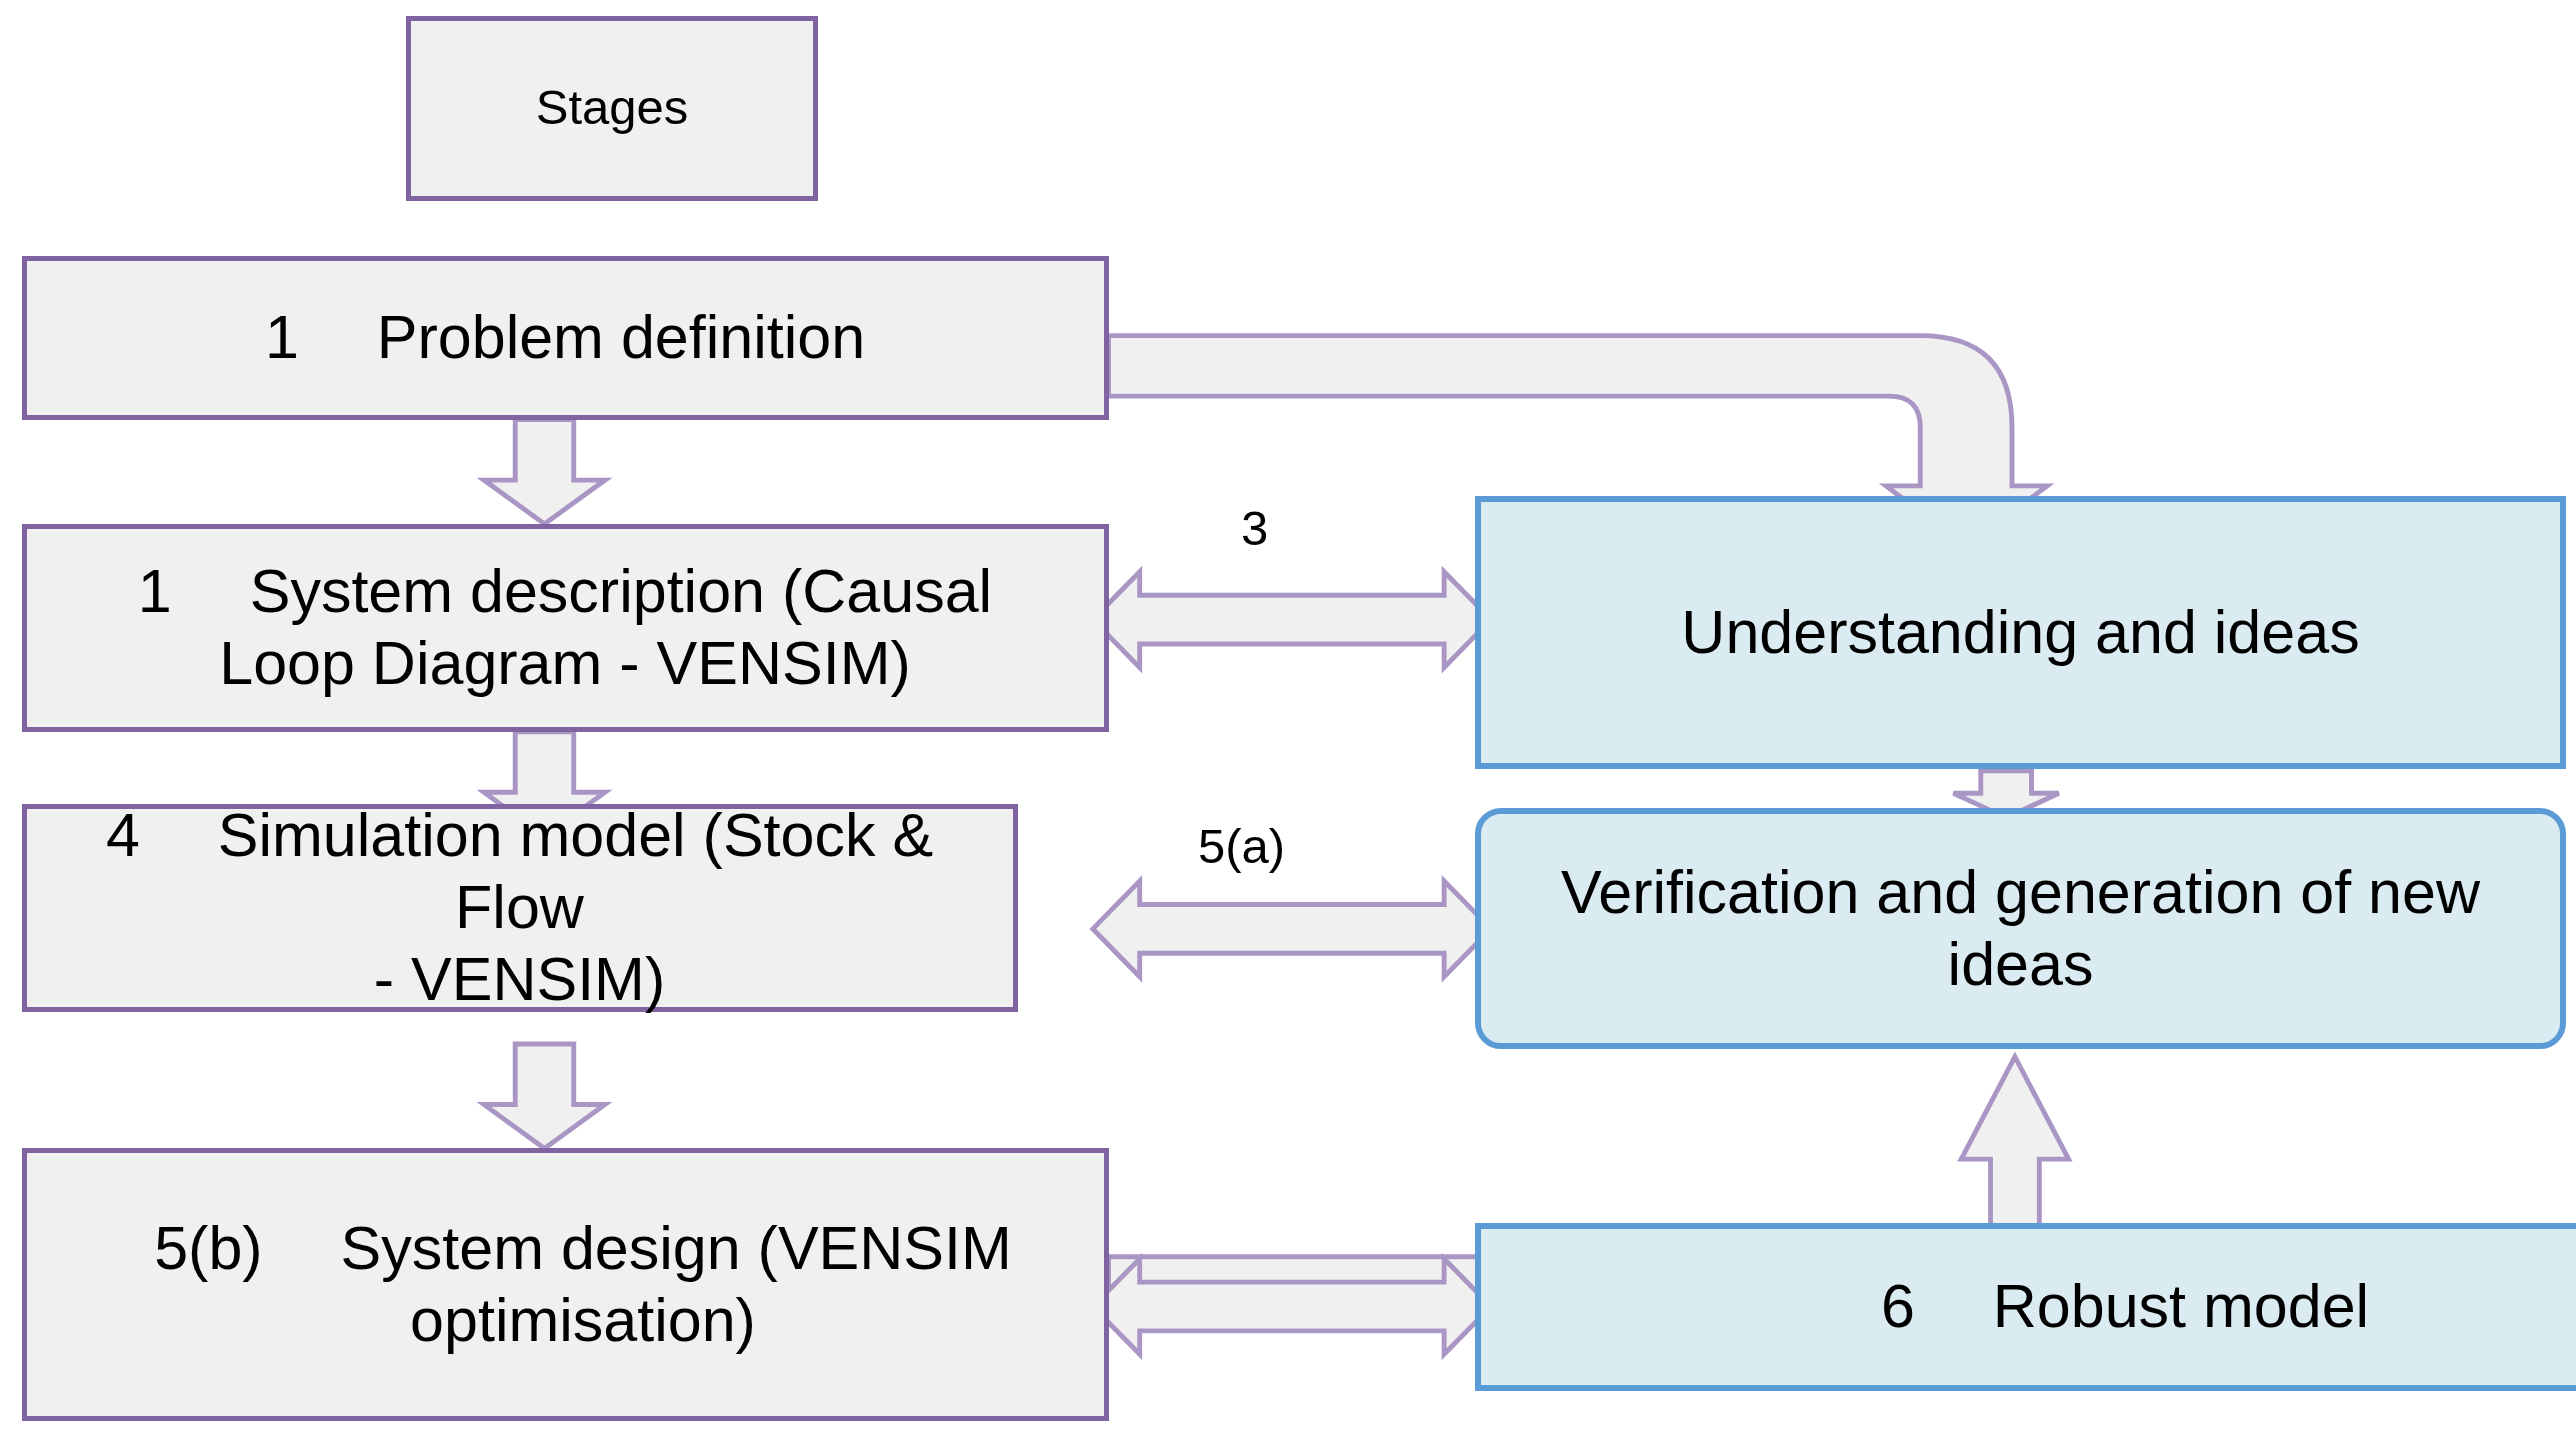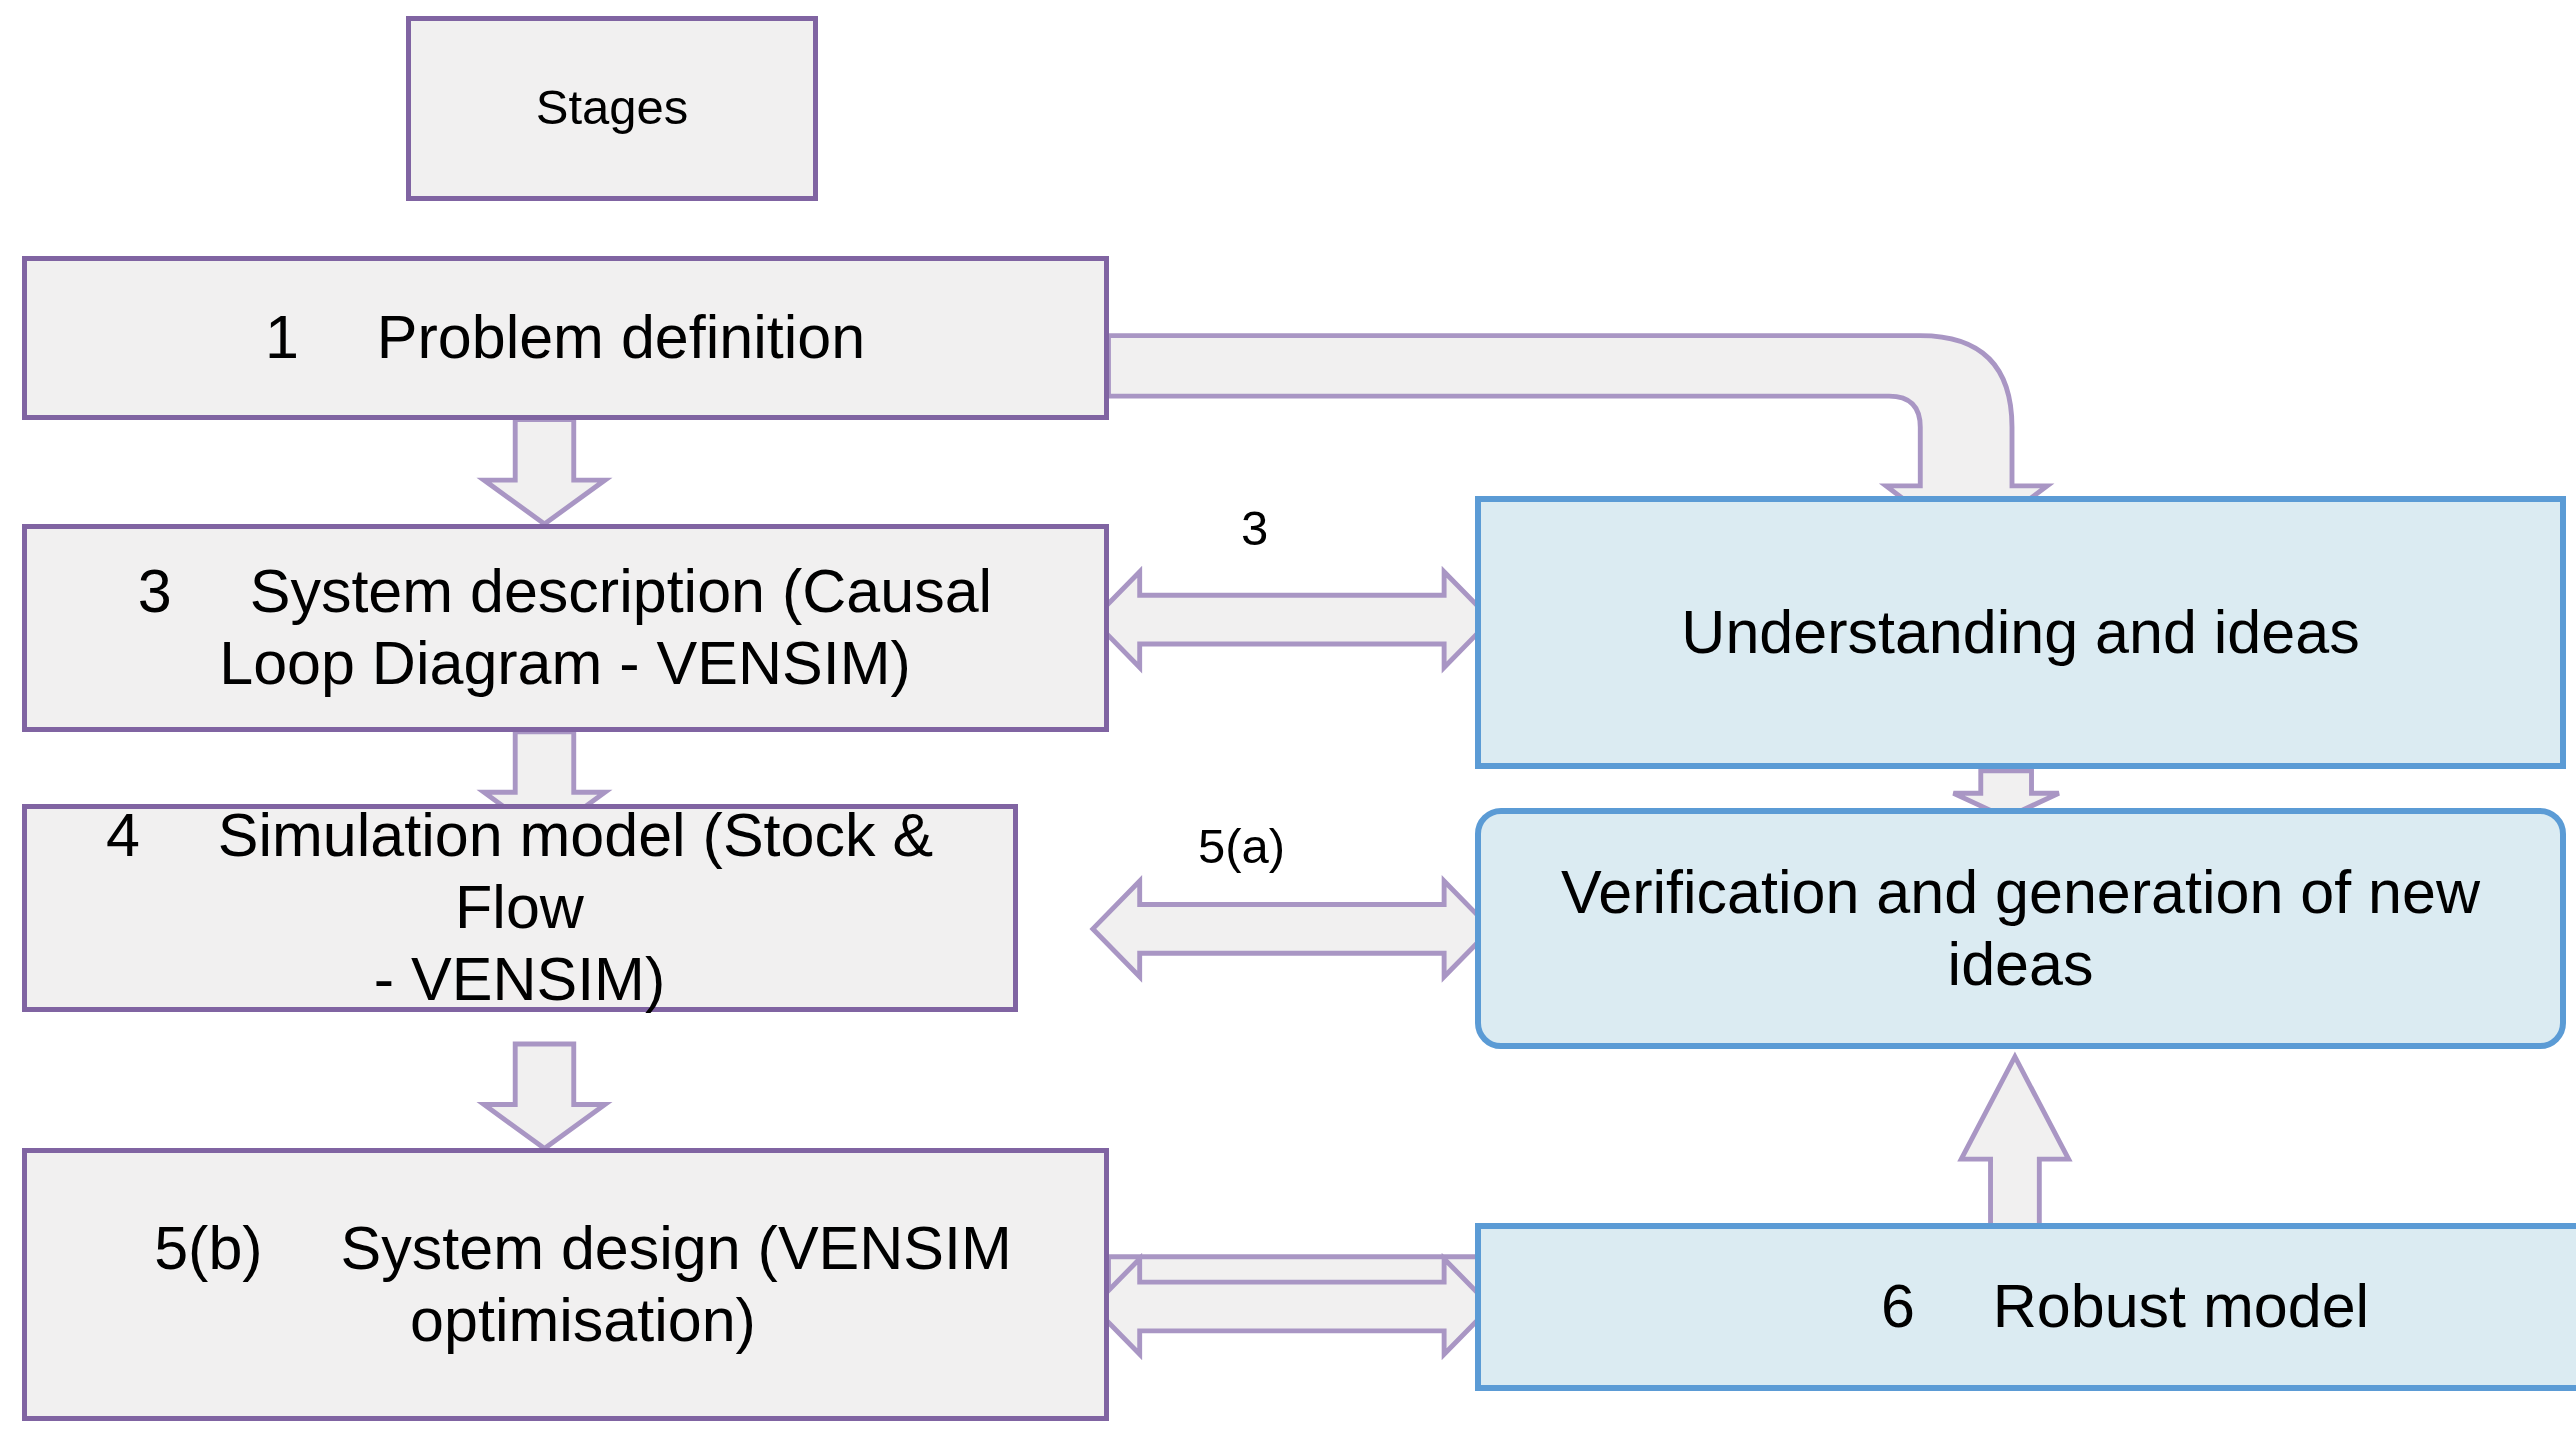--- a/index.html
+++ b/index.html
@@ -156,21 +156,21 @@
   <div class="node node-stage" style="left:386px; top:15.6px; width:412px; height:185px;margin-left:20px;">
     <span class="label hdr">Stages</span>
   </div>
 
 
   <div class="node node-stage" style="left:21.5px; top:256px; width:1087px; height:164px;">
     <span class="label body-txt">1  Problem definition</span>
   </div>
 
   <div class="node node-stage" style="left:21.5px; top:524px; width:1087px; height:208px;">
-    <span class="label body-txt">3  System description (Causal
+    <span class="label body-txt">1  System description (Causal
 Loop Diagram - VENSIM)</span>
   </div>
 
   <div class="node node-stage" style="left:21.5px; top:804px; width:996px; height:208px;">
     <span class="label body-txt">4  Simulation model (Stock &amp; Flow
 - VENSIM)</span>
   </div>
 
   <div class="node node-stage" style="left:21.5px; top:1148px; width:1087px; height:273px;padding-left:36px;">
     <span class="label body-txt">5(b)  System design (VENSIM

